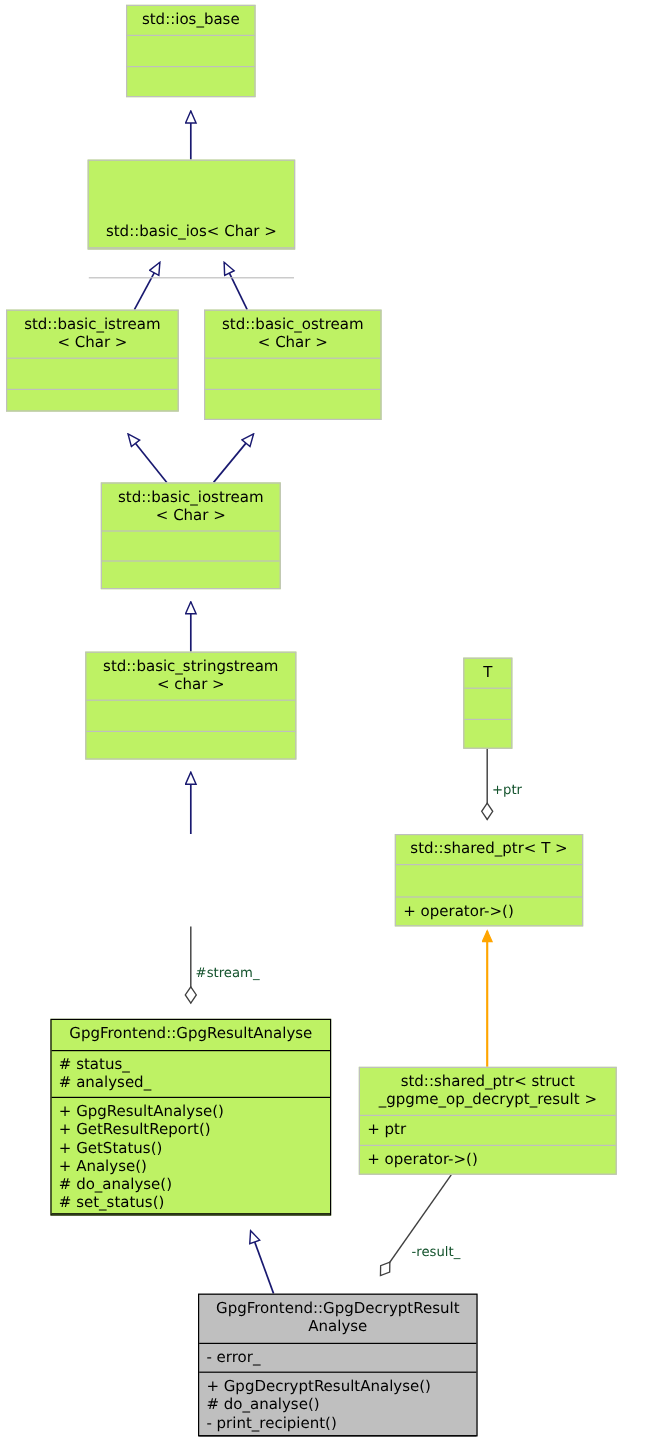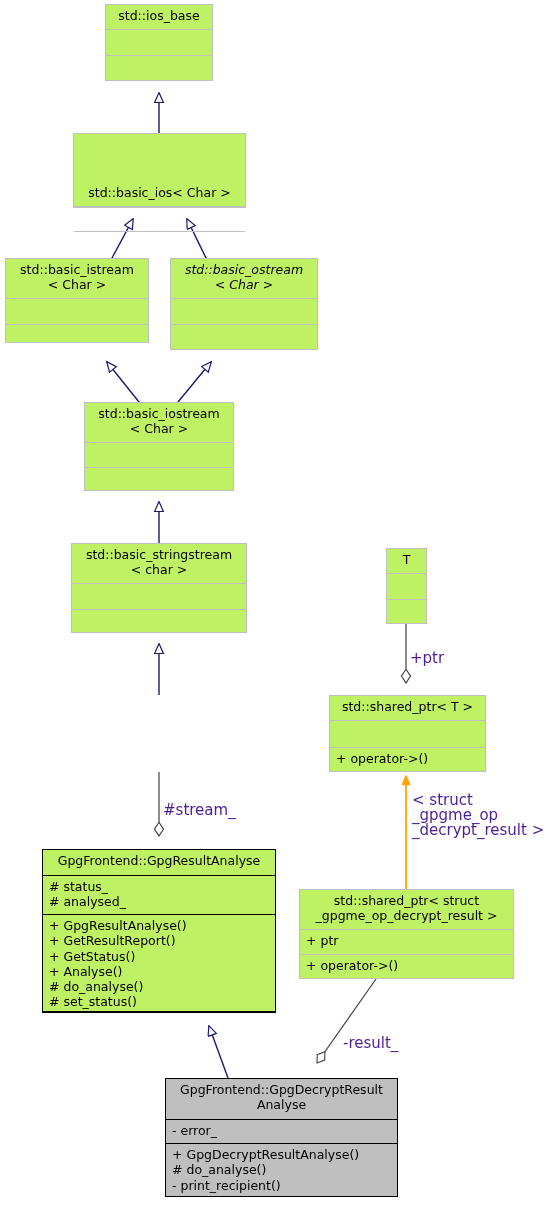--- a/index.html
+++ b/index.html
@@ -64,22 +64,22 @@
     color: #000000;
     line-height: 15.3px;
     padding: 3px 5px 4px 6px;
     white-space: pre-line;
   }
   .empty-cmp {
     padding: 0;
   }
   .edge-label {
     position: absolute;
-    font-size: 15px;
-    color: #4c1d95;
+    font-size: 11px;
+    color: #14532d;
     line-height: 15px;
     white-space: pre-line;
     z-index: 3;
     background: transparent;
   }
 </style>
 </head>
 <body>
 
 <div id="diagram">
@@ -159,21 +159,21 @@
   </div>
 
   <div class="node" style="left:5px; top:258px; width:144px; height:85px;">
     <div class="compartment title-cmp" style="height:40px;">std::basic_istream
 &lt; Char &gt;</div>
     <div class="compartment member-cmp empty-cmp" style="height:26px;"></div>
     <div class="compartment member-cmp empty-cmp" style="height:25px;"></div>
   </div>
 
   <div class="node" style="left:170px; top:258px; width:148px; height:92px;">
-    <div class="compartment title-cmp" style="height:40px;font-style:italic;">std::basic_ostream
+    <div class="compartment title-cmp" style="height:40px;">std::basic_ostream
 &lt; Char &gt;</div>
     <div class="compartment member-cmp empty-cmp" style="height:26px;"></div>
     <div class="compartment member-cmp empty-cmp" style="height:25px;"></div>
   </div>
 
   <div class="node" style="left:84px; top:402px; width:150px; height:89px;">
     <div class="compartment title-cmp" style="height:40px;">std::basic_iostream
 &lt; Char &gt;</div>
     <div class="compartment member-cmp empty-cmp" style="height:25px;"></div>
     <div class="compartment member-cmp empty-cmp" style="height:23px;"></div>
@@ -224,18 +224,16 @@
     <div class="compartment member-cmp" style="height:24px;">- error_</div>
     <div class="compartment member-cmp" style="height:53px;">+ GpgDecryptResultAnalyse()
 # do_analyse()
 - print_recipient()</div>
   </div>
 
   <div class="edge-label" style="left:163px; top:803px;">#stream_</div>
 
   <div class="edge-label" style="left:410px; top:651px;">+ptr</div>
 
-  <div class="edge-label" style="left:412px; top:793px;">&lt; struct _gpgme_op
-_decrypt_result &gt;</div>
 
   <div class="edge-label" style="left:343px; top:1036px;">-result_</div>
 
 </div>
 
 </body></html>

